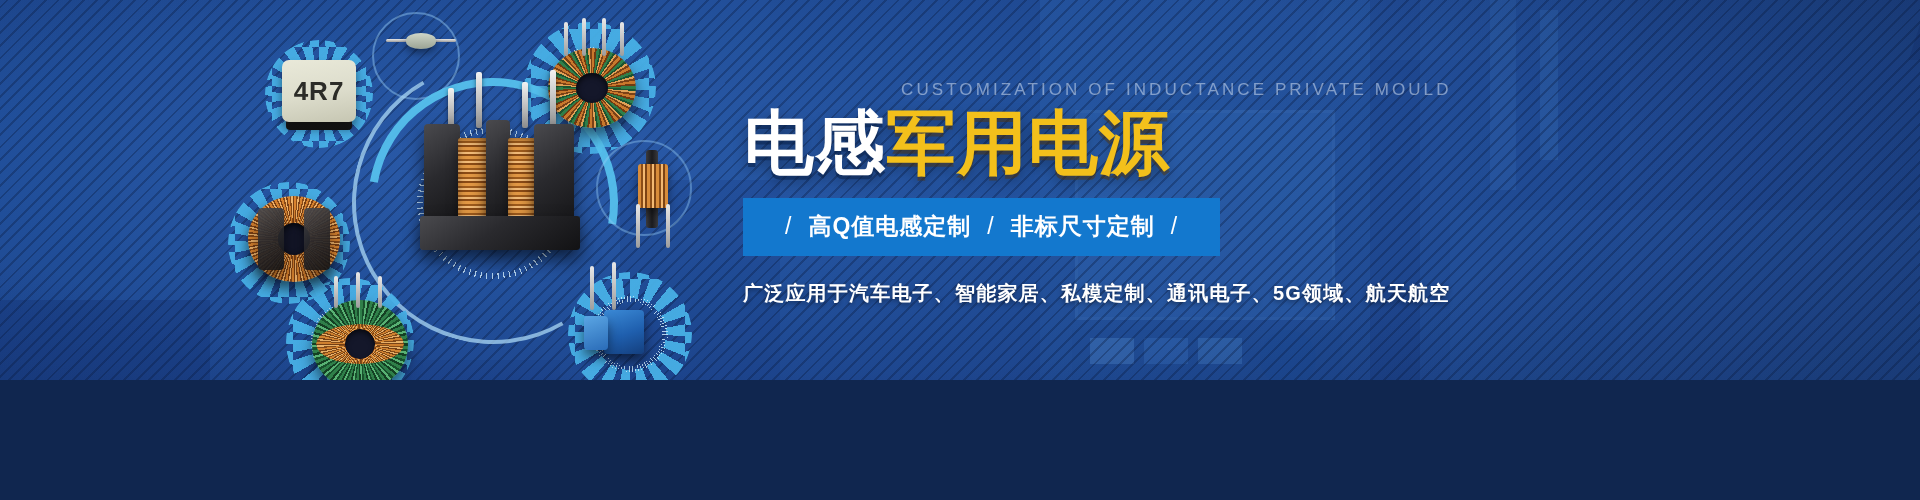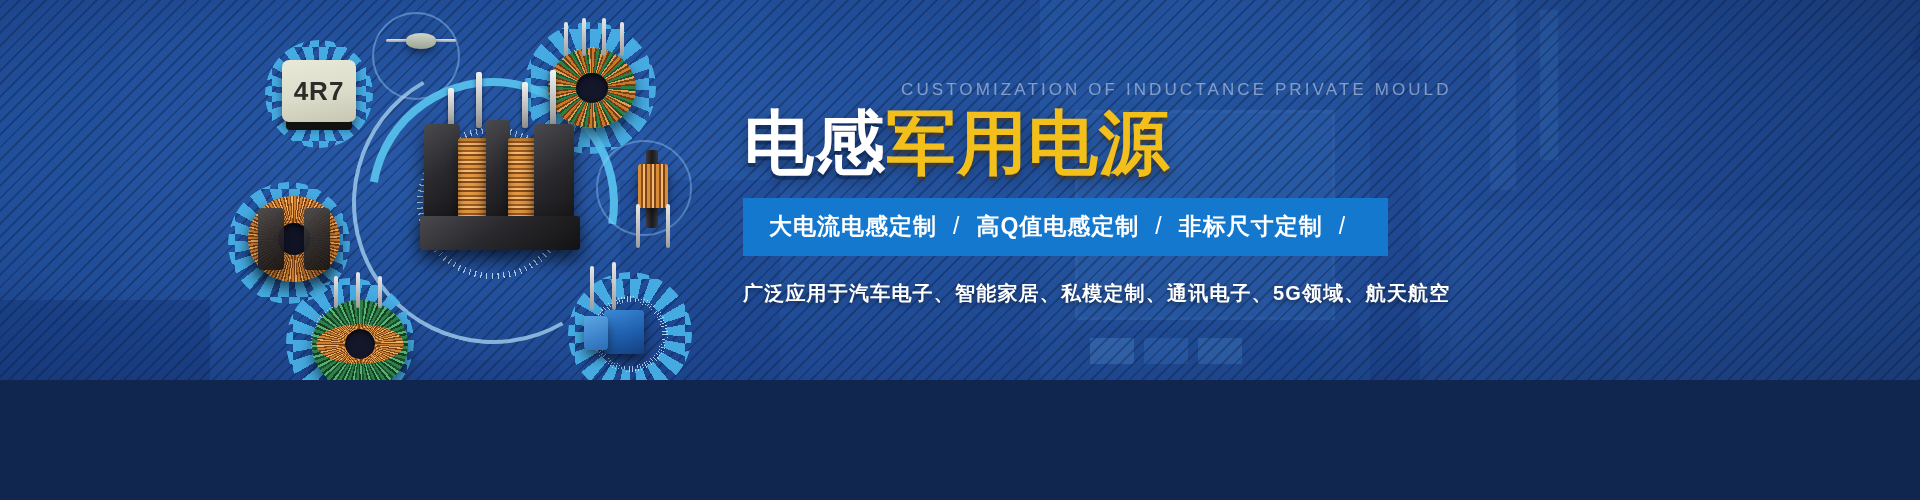--- a/index.html
+++ b/index.html
@@ -383,21 +383,20 @@
   <div class="copy">
 
     <div class="eng">CUSTOMIZATION OF INDUCTANCE PRIVATE MOULD</div>
 
     <div class="headline">
       <span class="w">电感</span><span class="y">军用电源</span>
     </div>
 
     <div class="feature-bar">
       <div class="items">
-        <span>大电流电感定制</span>
         <span class="sep">/</span>
         <span>高Q值电感定制</span>
         <span class="sep">/</span>
         <span>非标尺寸定制</span>
         <span class="sep">/</span>
       </div>
     </div>
 
     <div class="applies">广泛应用于汽车电子、智能家居、私模定制、通讯电子、5G领域、航天航空</div>
   </div>

